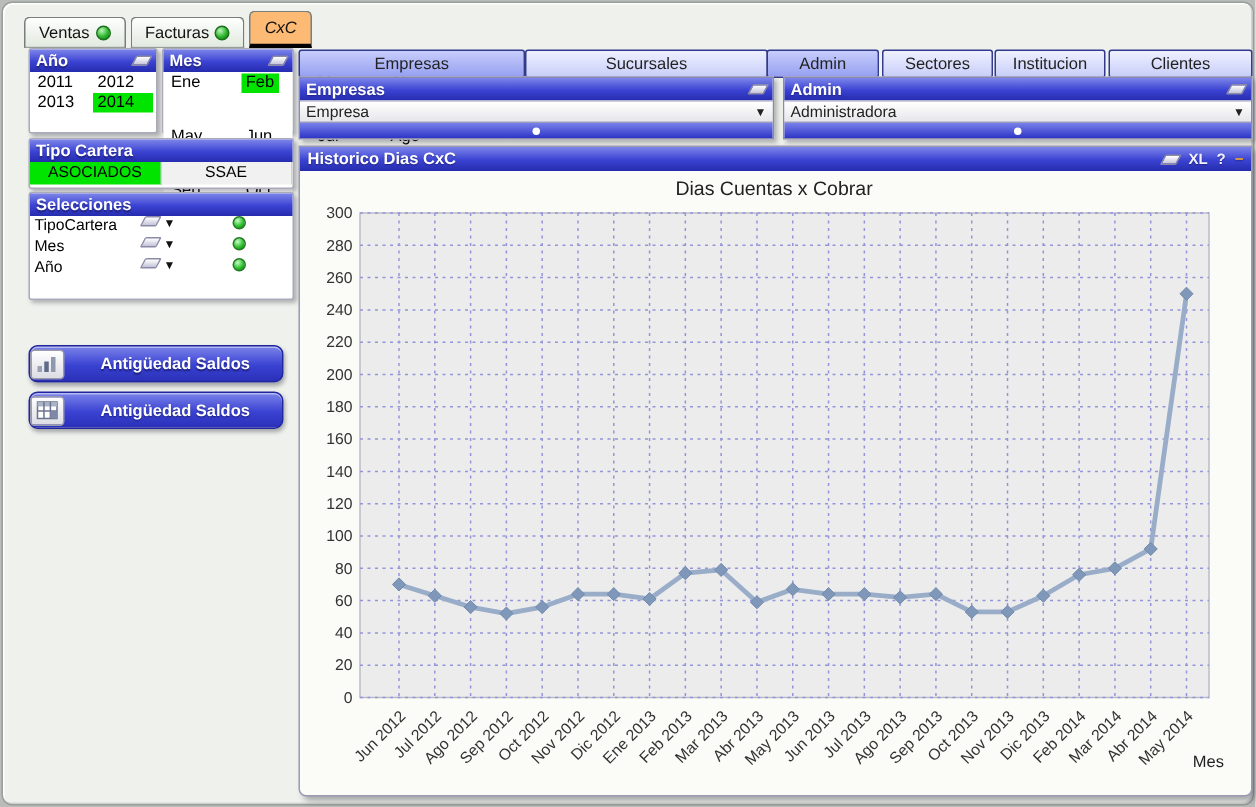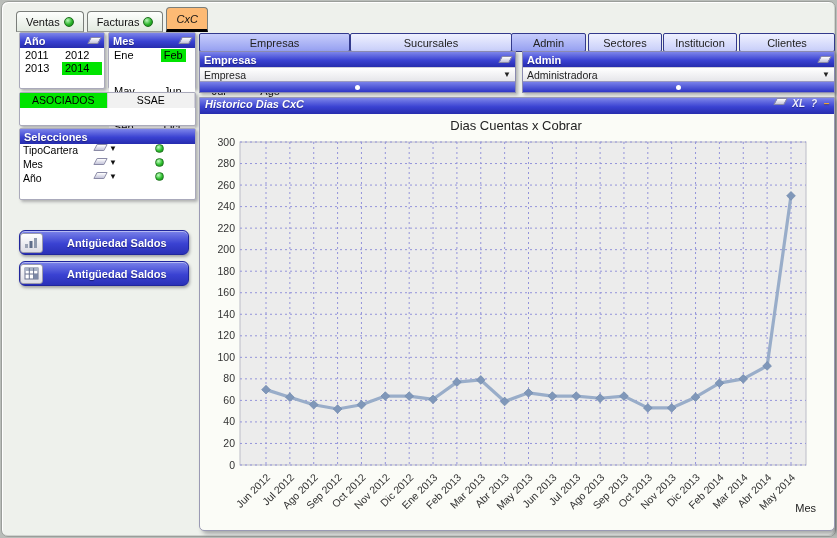--- a/index.html
+++ b/index.html
@@ -37,21 +37,21 @@
   
   .fpanel{position:absolute;top:49px;box-shadow:2px 2px 3px rgba(60,60,70,.35);border:1px solid #8a8ab0;background:#fff;}
   .fpanel .caption{height:15px;}
   .dropdown{height:13px;background:linear-gradient(#ffffff,#e6e6ea);border-top:1px solid #cfcfda;display:flex;align-items:center;font-size:10.5px;color:#222;padding:0 4px;}
   .dropdown .spacer{flex:1;}
   .dropdown .dd-caret{font-size:8px;color:#222;}
   .hscroll{height:10px;background:linear-gradient(#7880ea,#2e36c6);border-top:1px solid #9a9ac0;position:relative;}
   .hscroll .dot{position:absolute;left:50%;top:50%;width:5px;height:5px;margin:-2.5px 0 0 -2.5px;border-radius:50%;background:#fff;}
   
   .chart-panel{position:absolute;left:197px;top:95px;width:634px;height:432px;box-shadow:3px 3px 4px rgba(60,60,70,.4);border-radius:0 0 5px 5px;border:1px solid #9a9ab4;background:#fbfcf7;}
-  .chart-caption{height:16px;background:linear-gradient(#7d85ea,#3a42d2 55%,#262cae);color:#fff;font-size:11px;font-weight:bold;display:flex;align-items:flex-start;padding:0 5px;text-shadow:0 1px 1px rgba(0,0,30,.4);font-style:italic;}
+  .chart-caption{height:16px;background:linear-gradient(#7d85ea,#3a42d2 55%,#262cae);color:#fff;font-size:11px;font-weight:bold;display:flex;align-items:center;padding:0 5px;text-shadow:0 1px 1px rgba(0,0,30,.4);}
   .chart-caption .spacer{flex:1;}
   .cap-ico{font-size:10px;font-weight:bold;color:#f0f0ff;margin-left:6px;}
   .cap-ico.minus{color:#f2a72e;}
   .chart-body{position:relative;width:632px;height:414px;}
   .chart-title{position:absolute;left:0;top:4px;width:100%;text-align:center;font-size:13px;color:#222;}
   .x-axis-label{position:absolute;right:16px;bottom:14px;font-size:11px;color:#222;}
   svg text{font-family:"Liberation Sans",sans-serif;}
 </style>
 </head>
 <body>
@@ -102,20 +102,23 @@
         <div class="cell">Jul</div>
         <div class="cell">Ago</div>
         <div class="cell">Sep</div>
         <div class="cell">Oct</div>
         <div class="cell">Nov</div>
         <div class="cell">Dic</div>
       </div>
   </div>
 
   <div class="panel" style="left:17px;top:90px;width:175px;height:32px;">
+    <div class="caption">
+      <span>Tipo Cartera</span>
+    </div>
     <div class="cartera-row" id="cartera-cells">
         <div class="cartera-cell sel">ASOCIADOS</div>
         <div class="cartera-cell">SSAE</div>
       </div>
   </div>
 
   <div class="panel" style="left:17px;top:126px;width:175px;height:70px;">
     <div class="caption">
       <span>Selecciones</span>
     </div>

